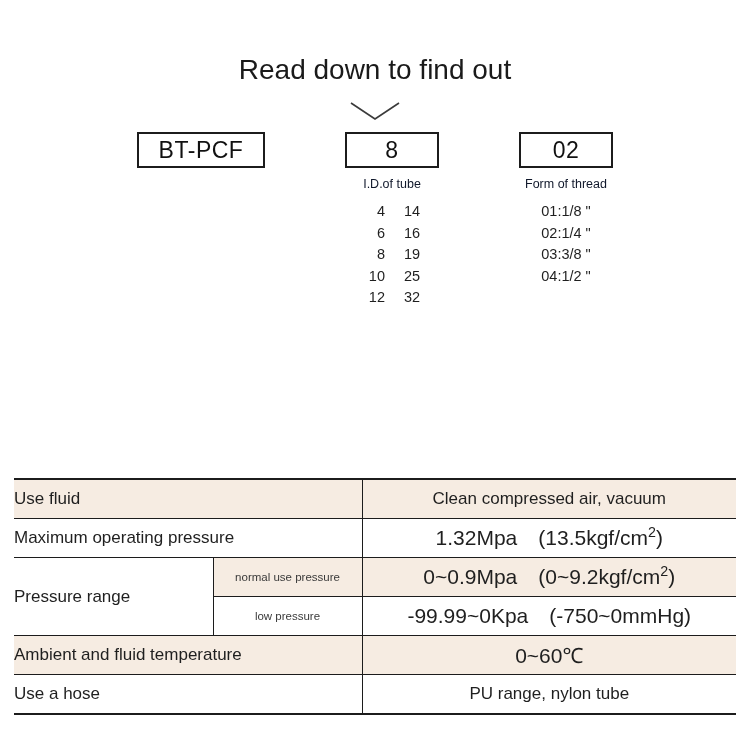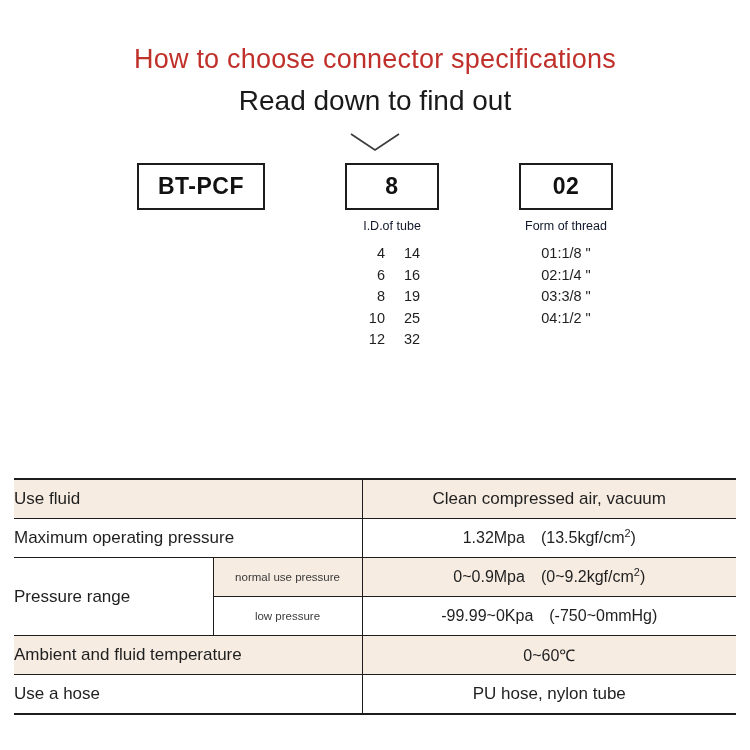--- a/index.html
+++ b/index.html
@@ -56,22 +56,22 @@
     position: absolute;
     top: 0;
   }
   .code-box {
     border: 2px solid #1c1c1c;
     background: #ffffff;
     box-sizing: border-box;
     display: flex;
     align-items: center;
     justify-content: center;
-    height: 47px;
-    font-weight: bold;
+    height: 36px;
+    font-weight: normal;
     font-size: 23px;
     letter-spacing: 0.5px;
     color: #111111;
   }
   .code-caption {
     text-align: center;
     font-size: 12.5px;
     color: #0f172a;
     margin-top: 9px;
     white-space: nowrap;
@@ -136,42 +136,41 @@
     color: #1f1f1f;
     white-space: nowrap;
   }
   .val {
     font-size: 17px;
     text-align: center;
     color: #1f1f1f;
     white-space: nowrap;
   }
   .val-sm {
-    font-size: 16px;
+    font-size: 21px;
     text-align: center;
     color: #1f1f1f;
     white-space: nowrap;
   }
   .sub {
     font-size: 11.5px;
     text-align: center;
     color: #3a3a3a;
     white-space: nowrap;
   }
   sup {
     font-size: 0.68em;
     vertical-align: super;
     line-height: 0;
   }
 </style>
 </head>
 <body>
 
 <div id="header">
-  <div id="main-title">How to choose connector specifications</div>
   <div id="subtitle">Read down to find out</div>
 </div>
 
 <div id="chevron-wrap">
   <span id="chevron-icon">
     <svg width="52" height="22" viewBox="0 0 52 22">
       <polyline points="2,3 26,19 50,3" fill="none" stroke="#3a3a3a" stroke-width="1.6"></polyline>
     </svg>
   </span>
 </div>
@@ -245,16 +244,16 @@
     <tr>
       <td class="sub">low pressure</td>
       <td class="val-sm noright">-99.99~0Kpa　(-750~0mmHg)</td>
     </tr>
     <tr>
       <td class="lbl tint noleft" colspan="2">Ambient and fluid temperature</td>
       <td class="val-sm tint noright">0~60℃</td>
     </tr>
     <tr>
       <td class="lbl noleft" colspan="2">Use a hose</td>
-      <td class="val noright">PU hose, nylon tube</td>
+      <td class="val noright">PU range, nylon tube</td>
     </tr>
   </tbody>
 </table>
 
 </body></html>

